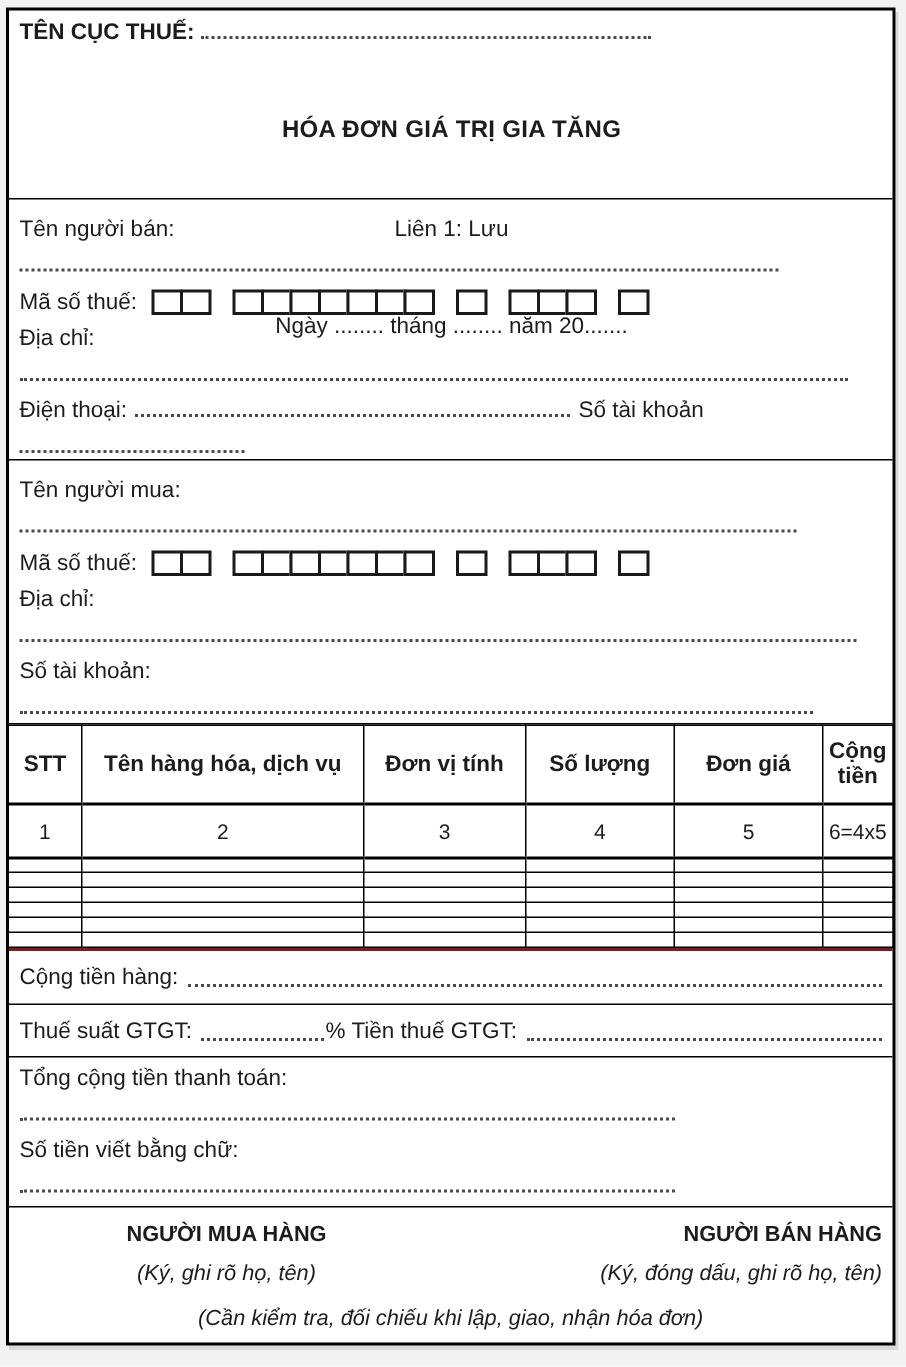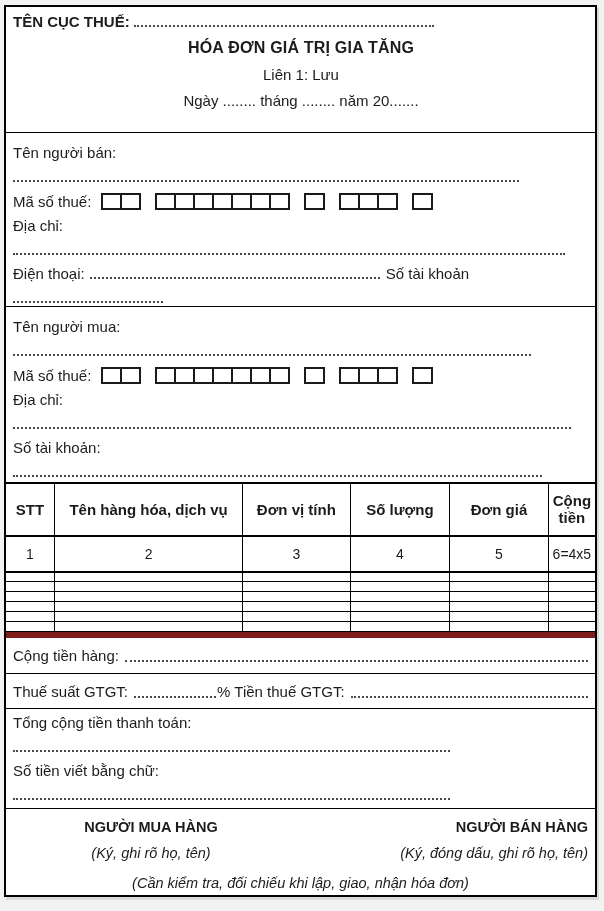--- a/index.html
+++ b/index.html
@@ -18,21 +18,21 @@
     border: 2px solid #000;
     box-shadow: 2px 3px 0 #d9d9d9;
     display: flex; flex-direction: column;
     font-size: 15px;
   }
   .section { border-bottom: 1px solid #000; padding: 4px 7px; }
   .section:last-child { border-bottom: none; }
 
   
   .hdr { display: flex; height: 126px; padding: 0; }
-  .hdr-left { flex: 1 1 auto; padding: 6px 6px 4px 7px; display: flex; flex-direction: column; }
+  .hdr-left { flex: 1 1 auto; padding: 6px 6px 4px 7px; display: flex; flex-direction: column; gap: 39px; }
   .hdr-taxoffice { display: flex; align-items: baseline; font-weight: bold; }
   .hdr-taxoffice .dotline { margin-left: 4px; }
   .hdr-title { text-align: center; font-weight: bold; font-size: 16px; margin-top: 9px; letter-spacing: .2px; }
   .hdr-copy { text-align: center; margin-top: 9px; }
   .hdr-date { text-align: center; margin-top: 9px; }
   .hdr-right {
     flex: 0 0 129px; border-left: 1px solid #000;
     padding: 9px 6px 4px 10px; line-height: 1.22; font-size: 14.5px;
   }
   .hdr-right .grp { margin-bottom: 9px; }
@@ -58,21 +58,21 @@
   .mst-box + .mst-box { margin-left: -2px; }
 
   
   table.items { width: 100%; border-collapse: collapse; table-layout: fixed; }
   .items th, .items td { border: 1px solid #000; text-align: center; vertical-align: middle; overflow: hidden; }
   .items th { height: 52px; font-size: 15px; font-weight: bold; padding: 2px; }
   .items .idx td { height: 36px; font-size: 14px; border-bottom: 2px solid #000; }
   .items .blank td { height: 10px; }
   .items { border-bottom: 1px solid #000; }
   .items th { border-bottom: 2px solid #000; }
-  .tablewrap { padding: 0; border-bottom: 6px solid #7f1d1d; }
+  .tablewrap { padding: 0; border-bottom: 2px solid #7f1d1d; }
   .tablewrap table { margin: 0 -1px; width: calc(100% + 2px); }
 
   
   .total-row { height: 36px; display: flex; align-items: center; }
   .total-row .dotline { flex: 1 1 auto; margin-left: 6px; }
   .vat-row { height: 35px; }
   .vat-row .dots-mid { width: 82px; flex: 0 0 auto; margin: 0 0 0 6px; }
   .vat-row .lbl2 { margin-left: 1px; }
   .grand { height: 100px; display: flex; flex-direction: column; justify-content: center; }
   .grand .dotline { width: 76%; }

